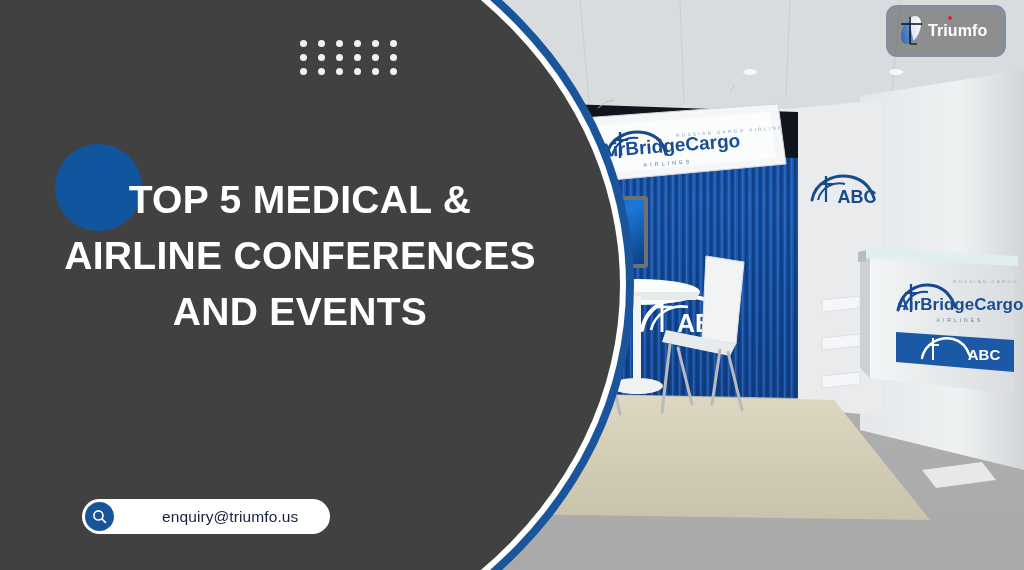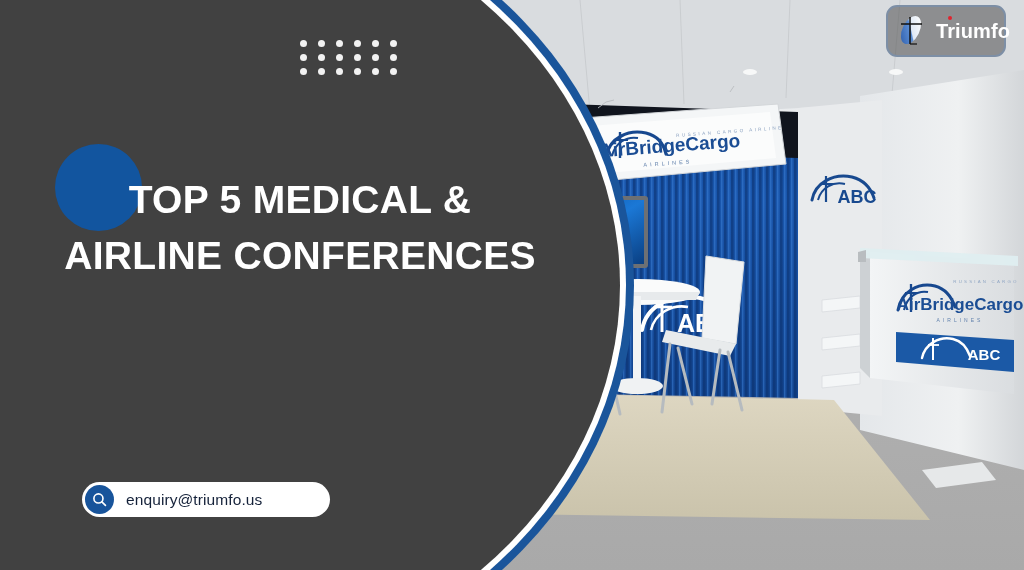--- a/index.html
+++ b/index.html
@@ -108,29 +108,30 @@
     font-weight:700;
     font-size:39px;
     line-height:56px;
     letter-spacing:0.3px;
     white-space:nowrap;
   }
 
   
   .email-pill {
     position:absolute;
-    left:82px; top:482px;
+    left:82px; top:499px;
     height:35px;
     min-width:248px;
     background:#ffffff;
     border-radius:18px;
     display:flex;
     align-items:center;
     padding:0 18px 0 3px;
     z-index:12;
+    gap:36px;
   }
   .email-pill .mag {
     width:29px; height:29px;
     border-radius:50%;
     background:#18549b;
     flex:0 0 auto;
     display:flex;
     align-items:center;
     justify-content:center;
     margin-right:12px;
@@ -156,24 +157,24 @@
     z-index:30;
     padding-left:7px;
   }
   .logo-badge .mark {
     width:32px; height:40px;
     flex:0 0 auto;
     position:relative;
   }
   .logo-badge .word {
     color:#ffffff;
-    font-size:20px;
+    font-size:16px;
     font-weight:600;
     letter-spacing:0.1px;
-    margin-left:9px;
+    margin-left:1px;
     position:relative;
     text-align:center;
   }
   .logo-badge .reddot {
     position:absolute;
     width:4px; height:4px;
     border-radius:50%;
     background:#e0232e;
     left:25px; top:2px;
   }
@@ -417,20 +418,21 @@
         <i></i>
         <i></i>
         <i></i>
     </div>
 
     <div class="blue-dot-accent"></div>
 
     <div class="headline">
       <span class="hl">TOP 5 MEDICAL &amp;</span>
       <span class="hl">AIRLINE CONFERENCES</span>
+      <span class="hl">AND EVENTS</span>
     </div>
 
     <div class="email-pill">
       <span class="mag">
         <svg width="17" height="17" viewBox="0 0 24 24" fill="none" stroke="#ffffff" stroke-width="2.3" stroke-linecap="round">
           <circle cx="10.5" cy="10.5" r="6.4"></circle>
           <line x1="15.3" y1="15.3" x2="20.4" y2="20.4"></line>
         </svg>
       </span>
       <span class="addr">enquiry@triumfo.us</span>

